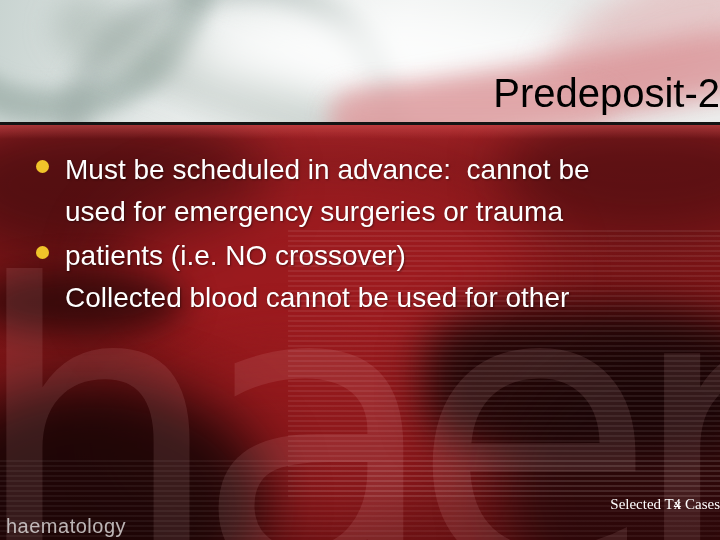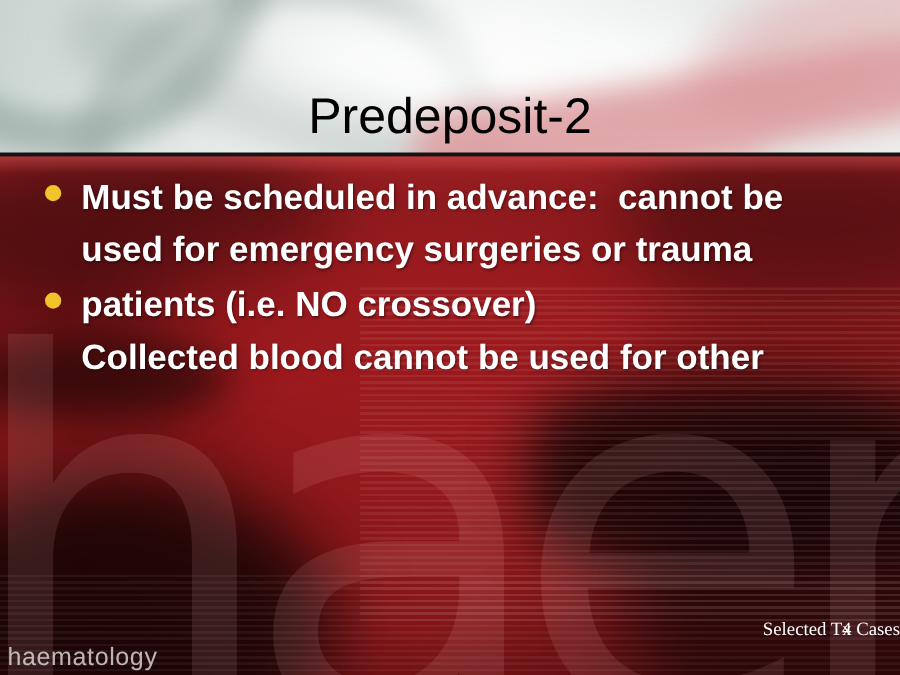--- a/index.html
+++ b/index.html
@@ -25,21 +25,21 @@
   .pink1 { right:-80px; top:58px; width:470px; height:66px; background:rgba(219,148,151,.8);
            transform:rotate(-10deg); border-radius:40px; filter:blur(12px); }
   .pink2 { right:-50px; top:-15px; width:230px; height:95px; background:rgba(224,163,166,.5);
            transform:rotate(-25deg); border-radius:50%; filter:blur(16px); }
   .pink3 { left:330px; top:90px; width:280px; height:42px; background:rgba(226,167,170,.55);
            border-radius:30px; filter:blur(12px); }
   .whiteglow { left:180px; top:10px; width:420px; height:90px; background:rgba(255,255,255,.75);
            border-radius:50%; filter:blur(22px); }
 
   .title {
-    position:absolute; left:0; top:44px; width:720px; text-align:center;
+    position:absolute; left:0; top:44px; width:720px; text-align:right;
     font-size:40px; font-weight:400; color:#000; letter-spacing:0; z-index:3;
   }
 
   .divider { position:absolute; left:0; top:122px; width:720px; height:3px; background:#141414; z-index:4; }
 
   
   .body {
     position:absolute; left:0; top:125px; width:720px; height:415px; overflow:hidden;
     background:linear-gradient(180deg,#9d2125 0%,#881a1d 9%,#7c1517 34%,#801618 64%,#691113 100%);
   }
@@ -60,21 +60,21 @@
     position:absolute; left:-30px; top:109px; z-index:1;
     font-family:"DejaVu Sans", sans-serif; font-size:400px; line-height:1;
     letter-spacing:-29px; color:rgba(255,198,198,.11); white-space:nowrap;
   }
   .scan1 { position:absolute; left:40%; top:105px; right:0; height:270px;
     background:repeating-linear-gradient(180deg, rgba(255,255,255,.07) 0 2px, rgba(255,255,255,0) 2px 5px); }
   .scan2 { position:absolute; left:0; right:0; bottom:0; height:80px;
     background:repeating-linear-gradient(180deg, rgba(255,255,255,.05) 0 2px, rgba(255,255,255,0) 2px 5px); }
 
   
-  .bullets { position:absolute; left:36px; top:12px; width:660px; z-index:5;font-weight:bold; }
+  .bullets { position:absolute; left:36px; top:24px; width:660px; z-index:5; }
   .bullet { display:flex; margin-bottom:2px; }
   .dot { flex:0 0 13px; width:13px; height:13px; border-radius:50%; background:#f0c42a;
          margin:11px 16px 0 0; }
   .bullet-text { font-size:28px; line-height:42px; color:#fff;
                  text-shadow:1px 1px 2px rgba(0,0,0,.4); }
   .bullet-line { white-space:pre-wrap; }
 
   
   .footer-title { position:absolute; left:0; width:720px; bottom:27px; text-align:right;
     font-family:"Liberation Serif", serif; font-size:15px; color:#fff; z-index:6; }

